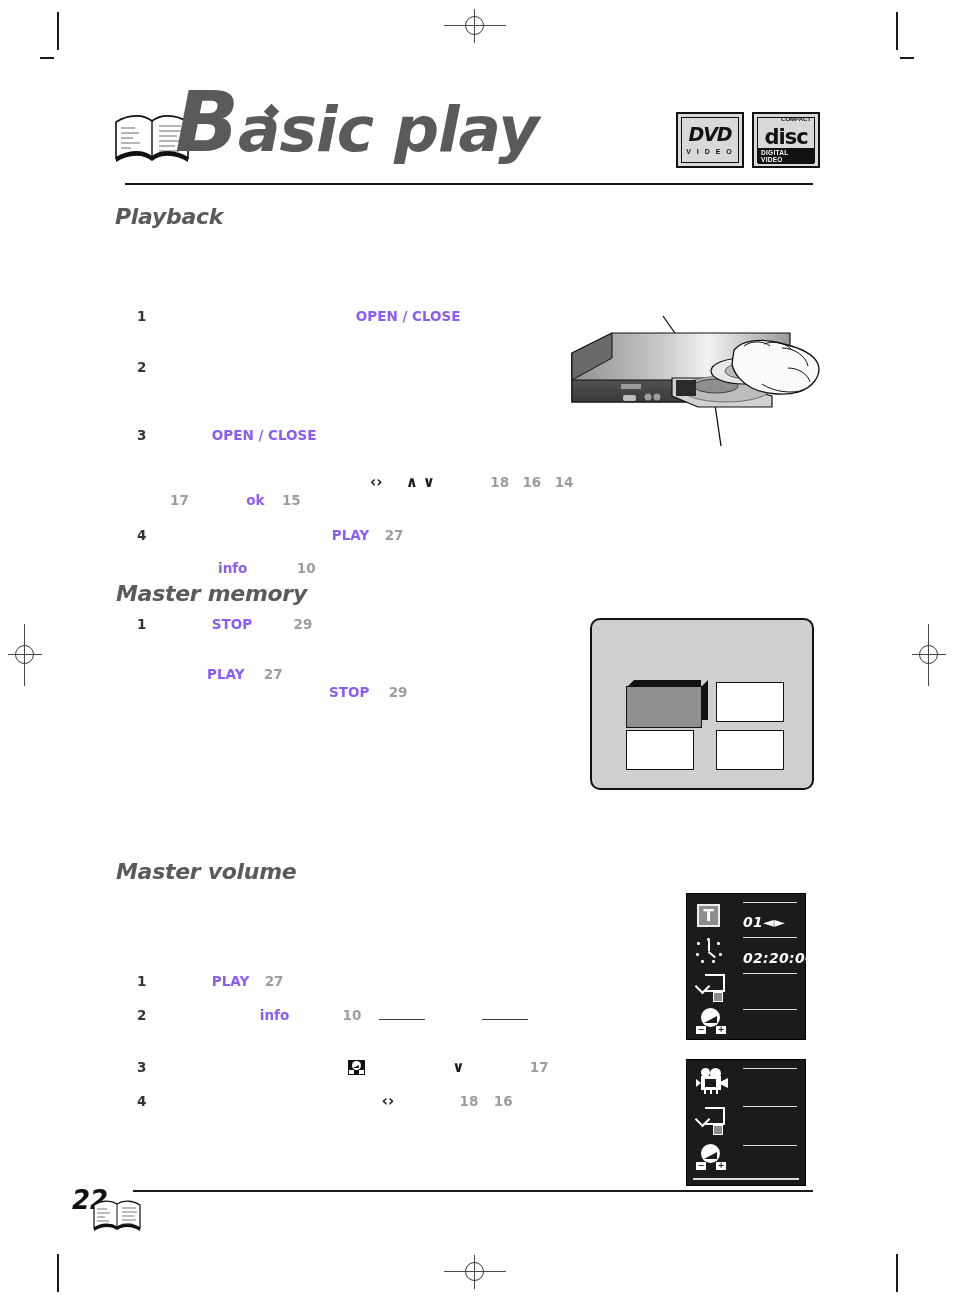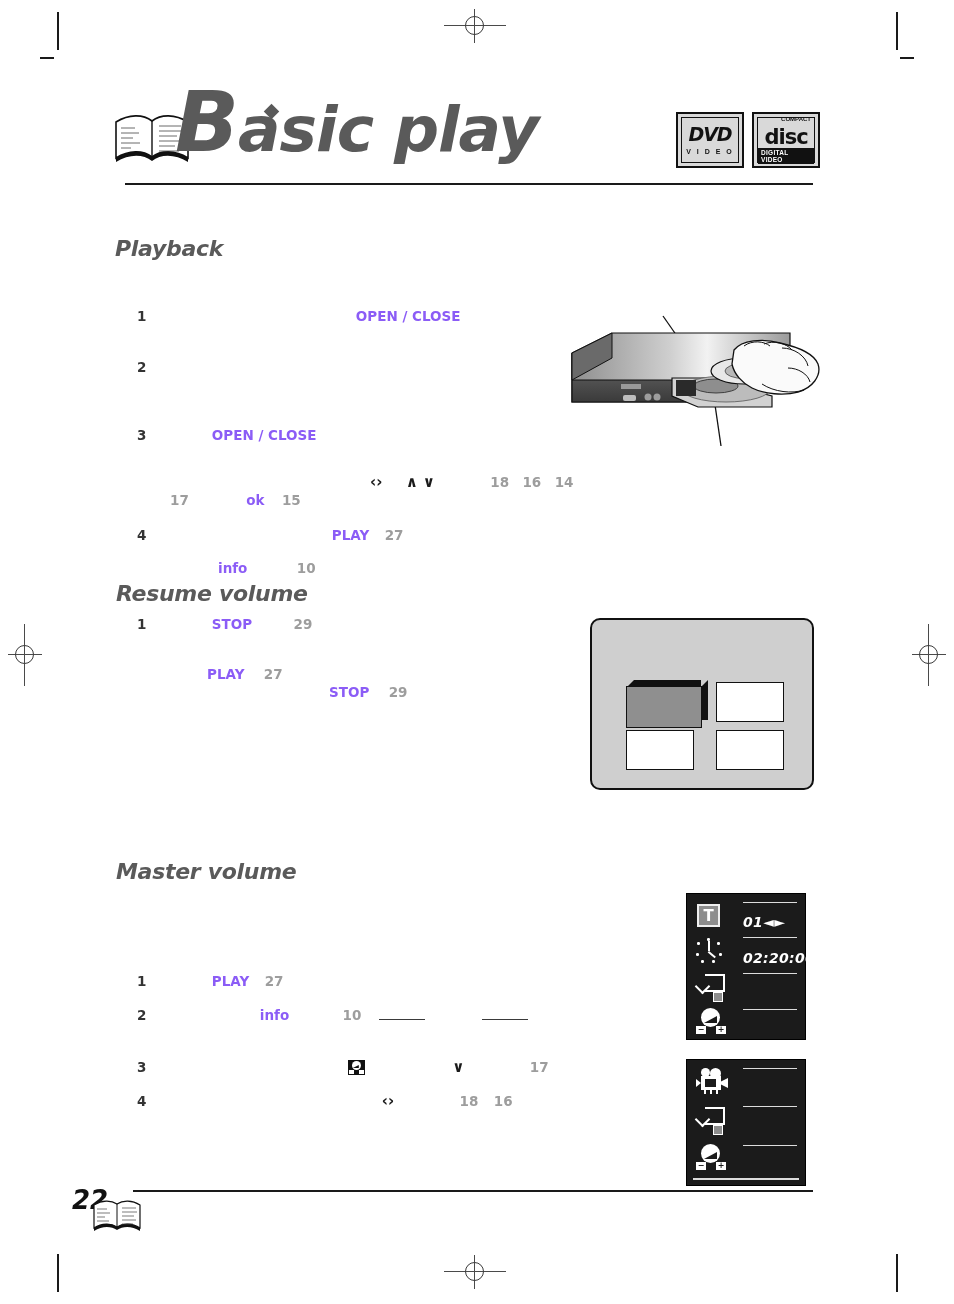--- a/index.html
+++ b/index.html
@@ -195,21 +195,21 @@
     </div>
   </div>
   <div class="logo" style="left:752px;top:112px;">
     <div class="inner">
       <div class="cdtop">COMPACT</div>
       <div class="cdmain">disc</div>
       <div class="cdbot">DIGITAL VIDEO</div>
     </div>
   </div>
 
-  <div class="sec" style="left:115px;top:204px;margin-top:32px;">Playback</div>
+  <div class="sec" style="left:115px;top:204px;">Playback</div>
 
   <div class="step" style="left:137px;top:308px;">
     <span class="num">1</span>
     <span style="display:inline-block;width:200px;"></span>
     <span class="kw">OPEN / CLOSE</span>
   </div>
 
   <div class="step" style="left:137px;top:359px;">
     <span class="num">2</span>
     <span class="kw"></span>
@@ -294,21 +294,21 @@
 
     <path d="M168 44 C176 34 196 32 214 37 C232 41 248 48 252 58 C256 70 246 82 232 86
              C218 90 198 88 186 82 C176 77 168 68 166 58 Z" fill="#fafafa" stroke="#111" stroke-width="1.3"></path>
     <path d="M178 40 C186 34 198 35 204 40" stroke="#111" stroke-width="1" fill="none"></path>
     <path d="M198 38 C208 34 220 37 226 44" stroke="#111" stroke-width="1" fill="none"></path>
     <path d="M216 42 C228 42 240 50 242 60" stroke="#111" stroke-width="1" fill="none"></path>
     <path d="M222 62 C232 62 242 68 244 76" stroke="#111" stroke-width="1" fill="none"></path>
     <path d="M196 78 C208 86 226 88 238 84" stroke="#111" stroke-width="1" fill="none"></path>
   </svg>
 
-  <div class="sec" style="left:116px;top:581px;">Resume volume</div>
+  <div class="sec" style="left:116px;top:581px;">Master memory</div>
 
   <div class="step" style="left:137px;top:616px;">
     <span class="num">1</span>
     <span style="display:inline-block;width:56px;"></span>
     <span class="kw">STOP</span>
     <span style="display:inline-block;width:32px;"></span>
     <span class="pg">29</span>
   </div>
 
   <div class="step" style="left:207px;top:666px;">

